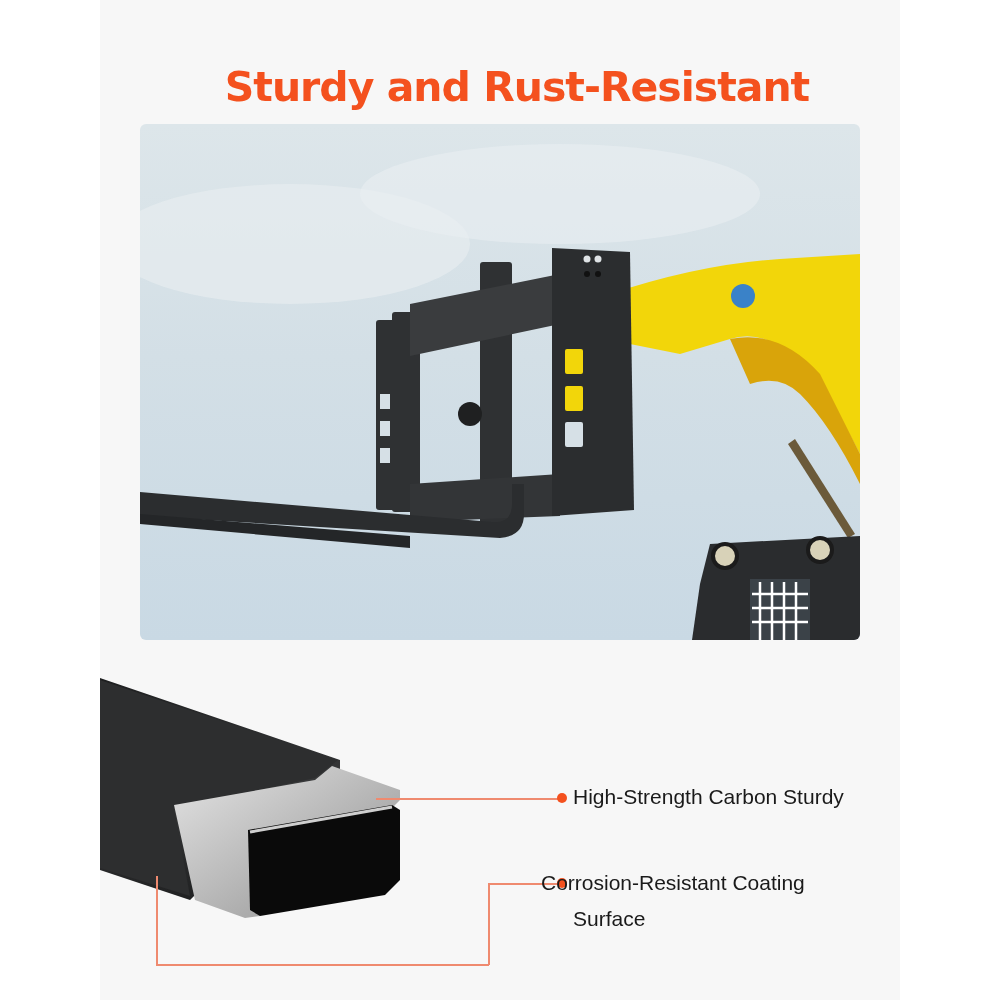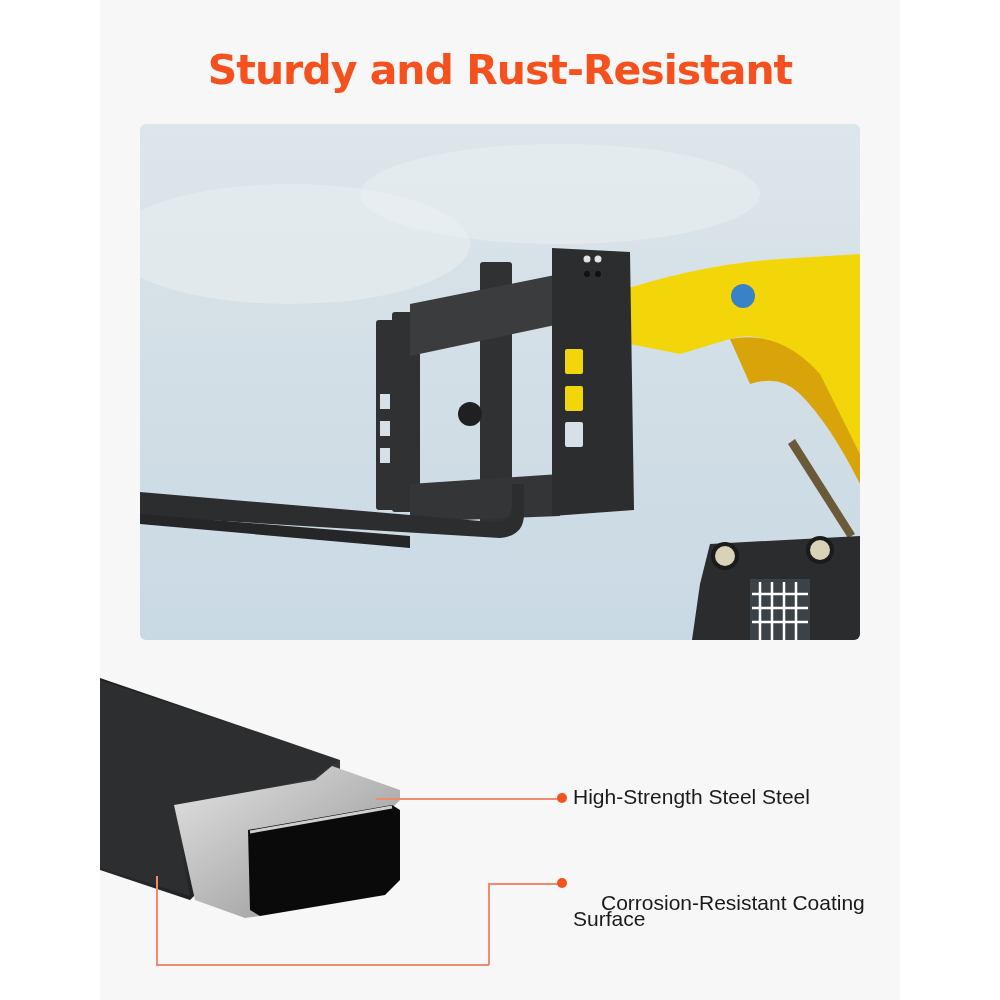--- a/index.html
+++ b/index.html
@@ -1,18 +1,18 @@
 <!DOCTYPE html>
 <html><head>
 <meta charset="utf-8">
 <style>
   html, body { margin:0; padding:0; }
   body { width:1000px; height:1000px; background:#ffffff; position:relative; overflow:hidden; font-family:"Liberation Sans", sans-serif; }
   .panel { position:absolute; left:100px; top:0; width:800px; height:1000px; background:#f7f7f7; }
-  .title { position:absolute; left:100px; top:46px; width:800px; text-align:center; font-family:"DejaVu Sans", sans-serif; font-weight:bold; font-size:41px; letter-spacing:-1px; color:#f4511e; margin:0; }
+  .title { position:absolute; left:100px; top:46px; width:800px; text-align:center; font-family:"DejaVu Sans", sans-serif; font-weight:bold; font-size:41px; letter-spacing:-1px; color:#f4511e; margin:17px; }
   .photo { position:absolute; left:140px; top:124px; width:720px; height:516px; border-radius:6px; overflow:hidden; background:linear-gradient(180deg,#dde6ea 0%,#d3dfe6 45%,#c9d9e4 100%); }
   .photo svg { position:absolute; left:0; top:0; }
   .tube { position:absolute; left:100px; top:660px; width:420px; height:320px; }
   .callout-line { position:absolute; background:#ef8a6f; }
   .dot { position:absolute; width:10px; height:10px; border-radius:50%; background:#f4511e; }
   .label { position:absolute; font-family:"Liberation Sans", sans-serif; font-size:21px; color:#1a1a1a; line-height:28px; }
 </style>
 </head>
 <body>
 
@@ -95,21 +95,21 @@
   </defs>
   <path d="M0 18 L240 100 L240 120 L190 140 L80 160 L100 230 L90 240 L0 210 Z" fill="url(#tb)"></path>
   <path d="M0 20 L238 100 L215 118 L74 148 L90 236 L0 208 Z" fill="#2d2e2f"></path>
   <path d="M74 145 L215 120 L232 106 L300 130 L300 140 L290 150 L160 168 L150 172 L160 256 L145 258 L95 240 Z" fill="url(#steel)"></path>
   <path d="M148 170 L292 145 L300 150 L300 220 L285 235 L160 256 L150 250 Z" fill="#0a0a0a"></path>
   <path d="M150 172 L292 147" stroke="#cfcfcf" stroke-width="3" fill="none"></path>
 </svg>
 
 <div class="callout-line" style="left:376px; top:798px; width:186px; height:1.5px;"></div>
 <div class="dot" style="left:557px; top:793px;"></div>
-<div class="label" style="left:573px; top:783px;">High-Strength Steel Steel</div>
+<div class="label" style="left:573px; top:783px;">High-Strength Carbon Sturdy</div>
 
 <div class="callout-line" style="left:156px; top:876px; width:1.5px; height:89px;"></div>
 <div class="callout-line" style="left:156px; top:964px; width:333px; height:1.5px;"></div>
 <div class="callout-line" style="left:488px; top:883px; width:1.5px; height:82px;"></div>
 <div class="callout-line" style="left:488px; top:883px; width:74px; height:1.5px;"></div>
 <div class="dot" style="left:557px; top:878px;"></div>
-<div class="label" style="left:601px; top:869px;margin-top:20px;">Corrosion-Resistant Coating</div>
+<div class="label" style="left:541px; top:869px;">Corrosion-Resistant Coating</div>
 <div class="label" style="left:573px; top:897px;margin-top:8px;">Surface</div>
 
 </body></html>

